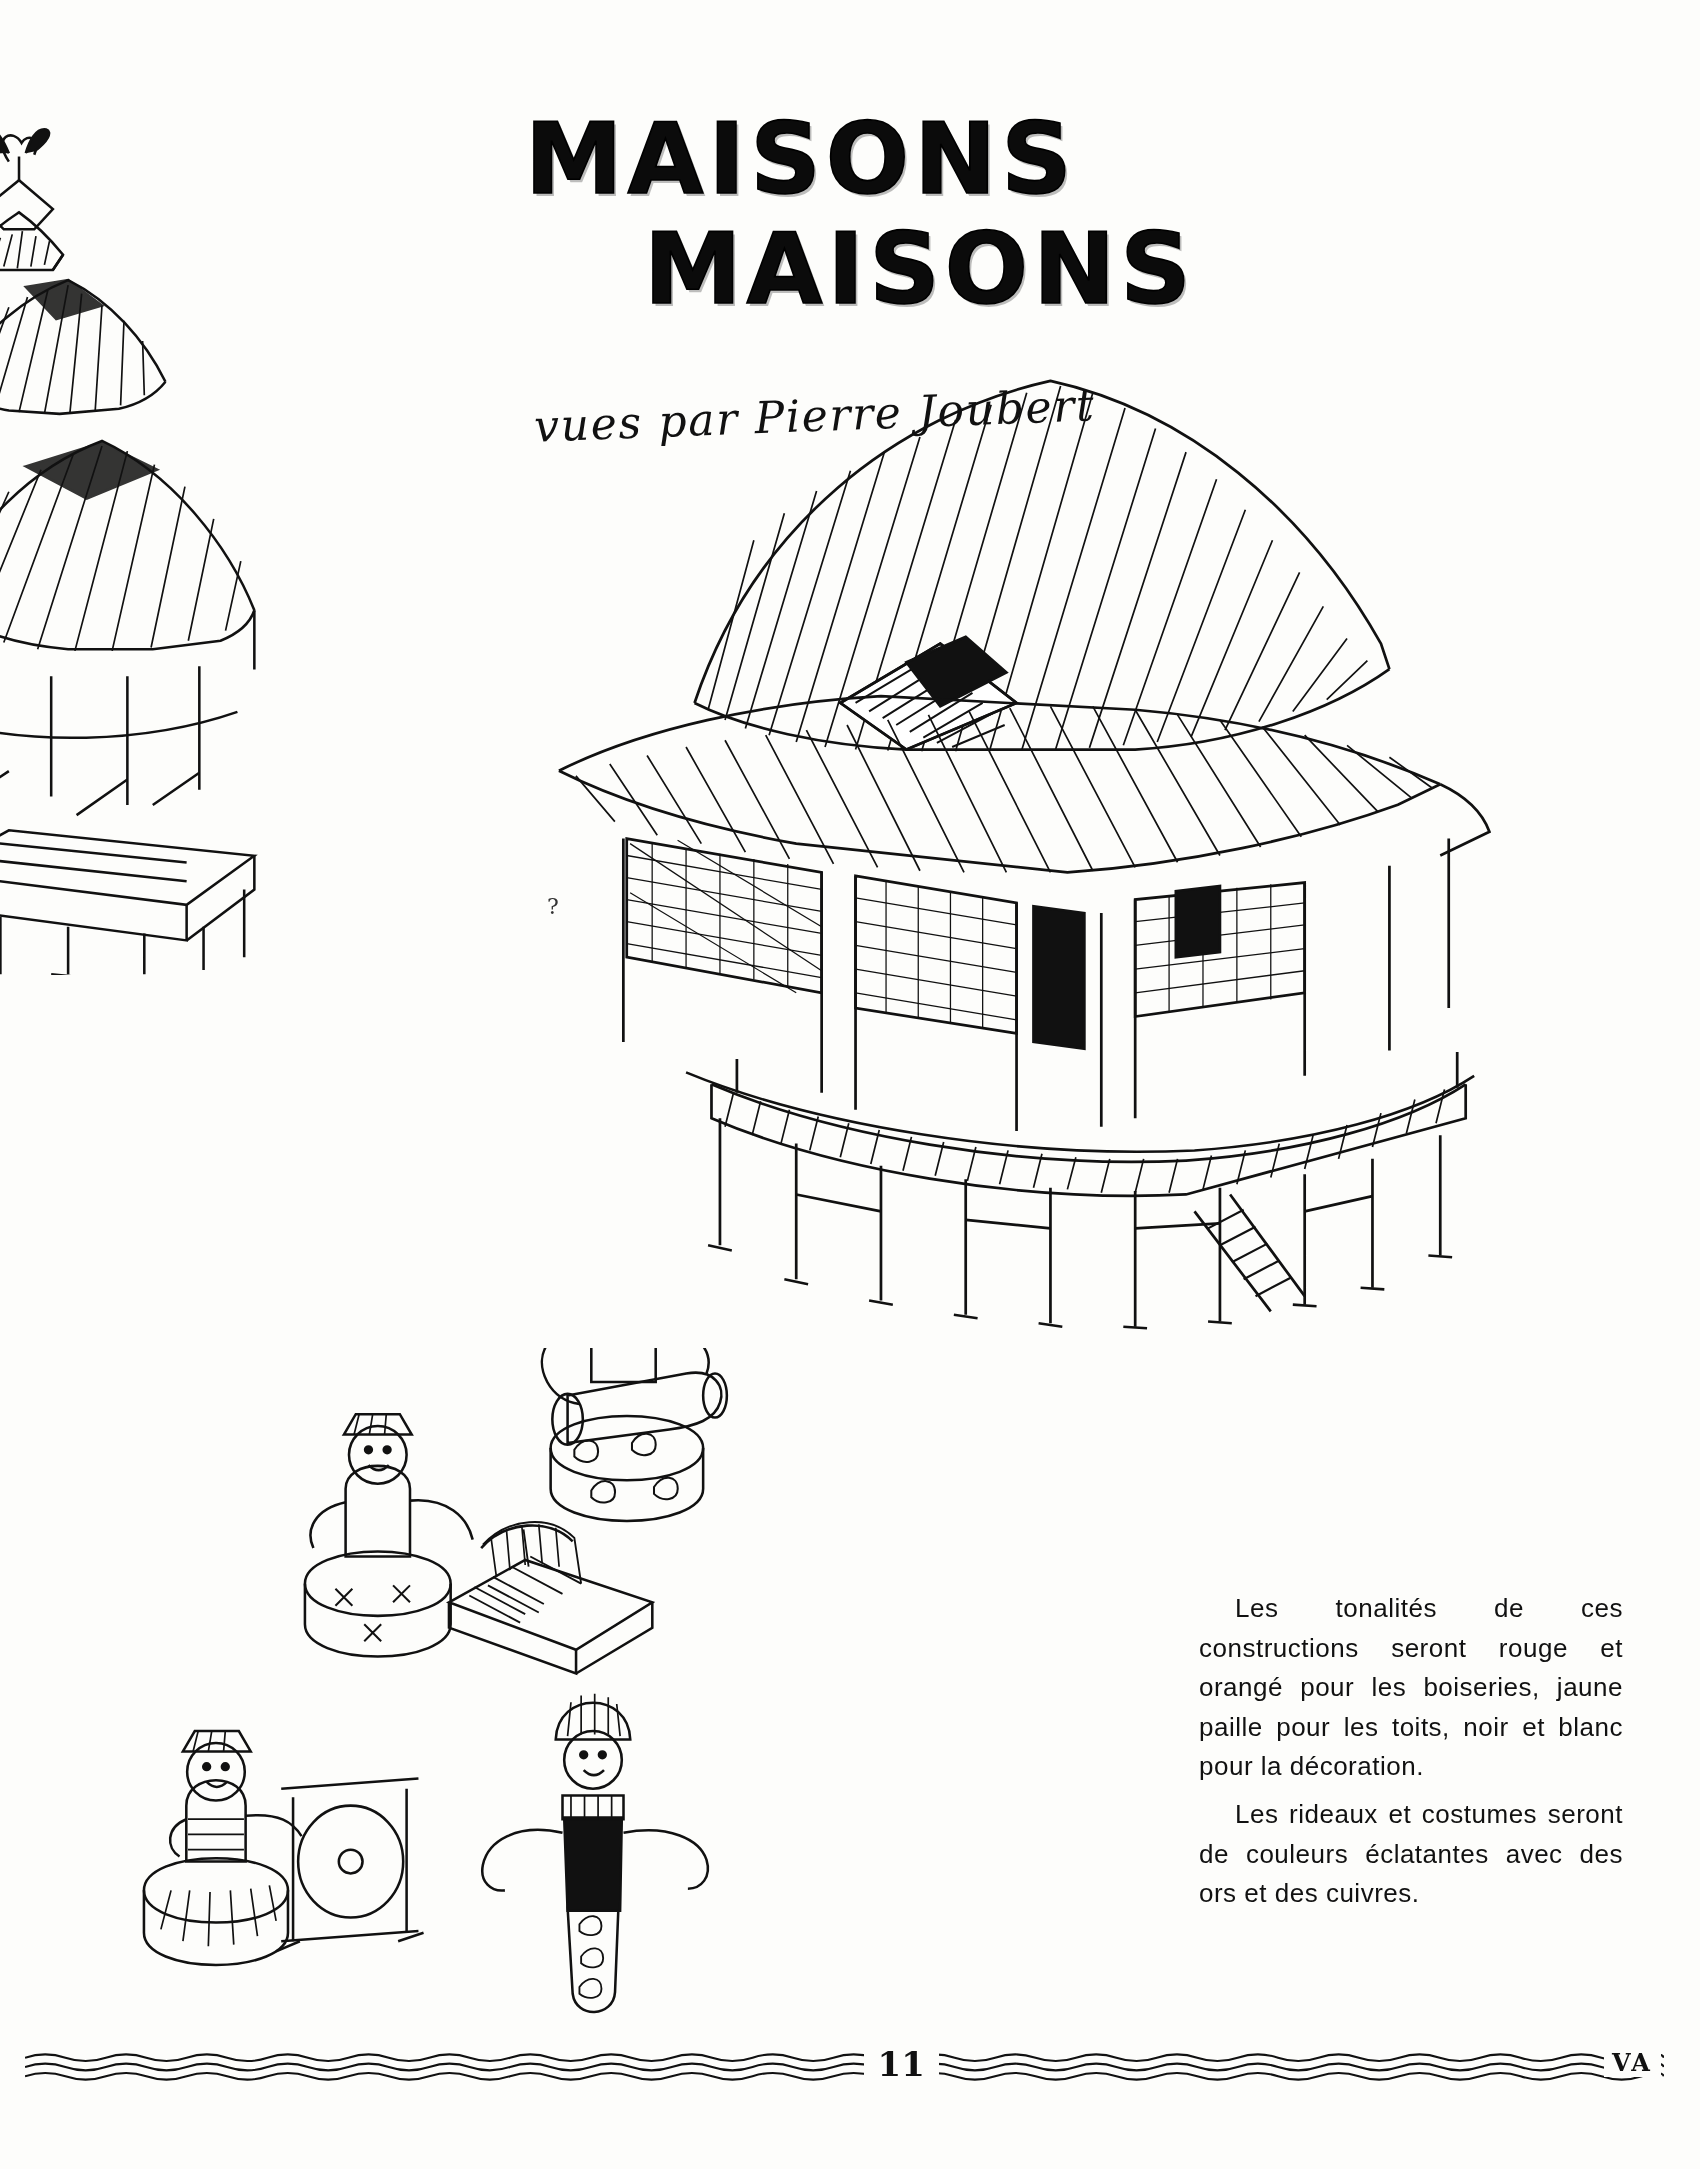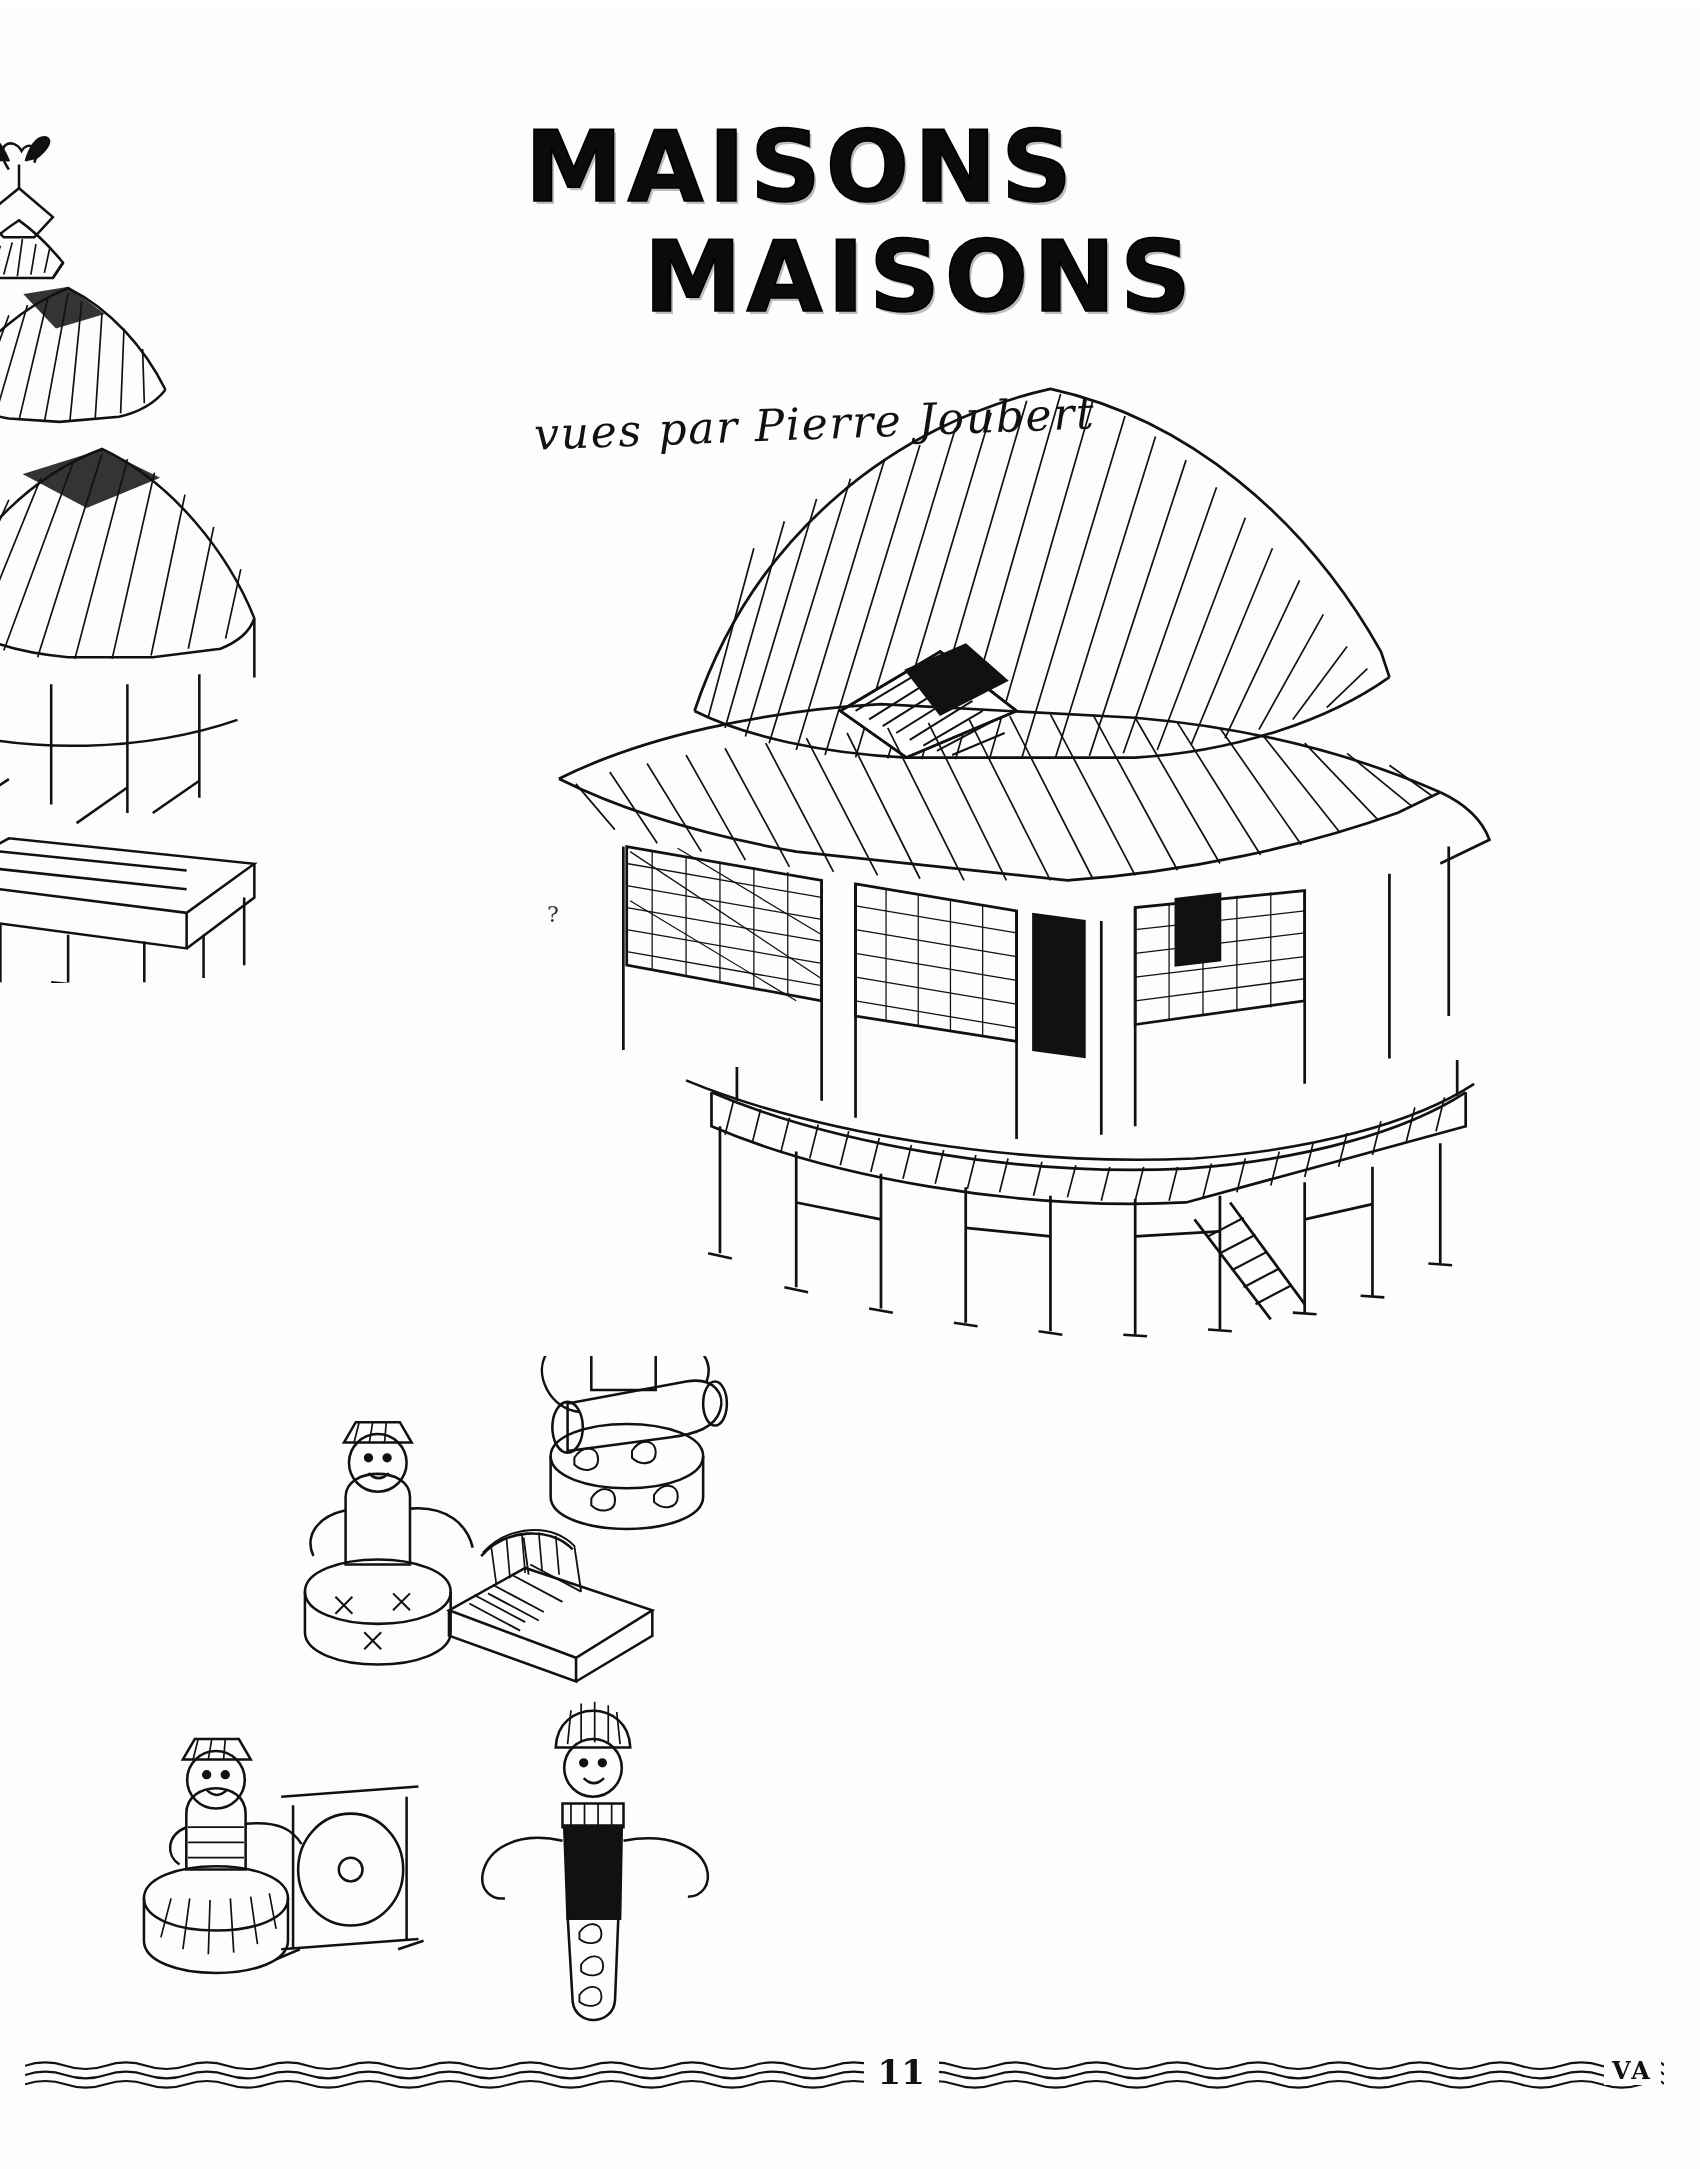--- a/index.html
+++ b/index.html
@@ -13,21 +13,20 @@
     position: relative;
     overflow: hidden;
     font-family: "Liberation Sans", sans-serif;
     color: #111111;
   }
 
   .page {
     position: absolute;
     inset: 0;
     background: #fdfdfb;
-    margin-top: 8px;
   }
 
   
   .title-block {
     position: absolute;
     left: 525px;
     top: 110px;
     width: 1000px;
   }
   .title-line {
@@ -407,20 +406,24 @@
         <g stroke-width="2">
           <path d="M520 458 L524 418 M536 456 L536 410 M552 456 L552 408 M568 456 L568 412 M582 458 L578 420"></path>
         </g>
 
         <path d="M514 572 C460 560 426 582 420 610 C416 630 430 642 446 640"></path>
         <path d="M586 572 C640 562 676 580 684 604 C690 624 678 638 662 638"></path>
       </g>
     </svg>
   </div>
 
+  <div class="caption">
+    <p>Les tonalités de ces constructions seront rouge et orangé pour les boiseries, jaune paille pour les toits, noir et blanc pour la décoration.</p>
+    <p>Les rideaux et costumes seront de couleurs éclatantes avec des ors et des cuivres.</p>
+  </div>
 
   <div class="footer-rule">
     <svg class="wave" viewBox="0 0 1946 38" preserveAspectRatio="none" fill="none" stroke="#111" stroke-width="2.4">
       <path d="M0 8 Q24 0 48 8 T96 8 T144 8 T192 8 T240 8 T288 8 T336 8 T384 8 T432 8 T480 8 T528 8 T576 8 T624 8 T672 8 T720 8 T768 8 T816 8 T864 8 T912 8 T960 8 T1008 8 T1056 8 T1104 8 T1152 8 T1200 8 T1248 8 T1296 8 T1344 8 T1392 8 T1440 8 T1488 8 T1536 8 T1584 8 T1632 8 T1680 8 T1728 8 T1776 8 T1824 8 T1872 8 T1920 8 T1946 8"></path>
       <path d="M0 19 Q24 11 48 19 T96 19 T144 19 T192 19 T240 19 T288 19 T336 19 T384 19 T432 19 T480 19 T528 19 T576 19 T624 19 T672 19 T720 19 T768 19 T816 19 T864 19 T912 19 T960 19 T1008 19 T1056 19 T1104 19 T1152 19 T1200 19 T1248 19 T1296 19 T1344 19 T1392 19 T1440 19 T1488 19 T1536 19 T1584 19 T1632 19 T1680 19 T1728 19 T1776 19 T1824 19 T1872 19 T1920 19 T1946 19"></path>
       <path d="M0 30 Q24 22 48 30 T96 30 T144 30 T192 30 T240 30 T288 30 T336 30 T384 30 T432 30 T480 30 T528 30 T576 30 T624 30 T672 30 T720 30 T768 30 T816 30 T864 30 T912 30 T960 30 T1008 30 T1056 30 T1104 30 T1152 30 T1200 30 T1248 30 T1296 30 T1344 30 T1392 30 T1440 30 T1488 30 T1536 30 T1584 30 T1632 30 T1680 30 T1728 30 T1776 30 T1824 30 T1872 30 T1920 30 T1946 30"></path>
     </svg>
   </div>
 
   <div class="page-number">11</div>

